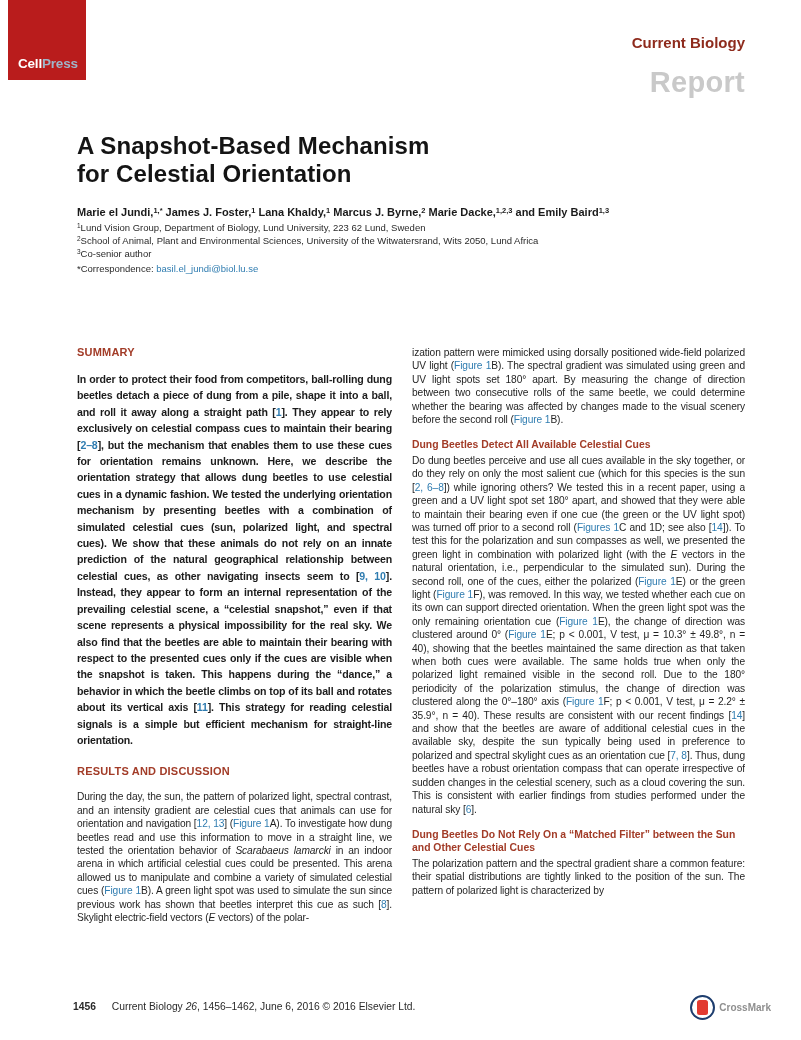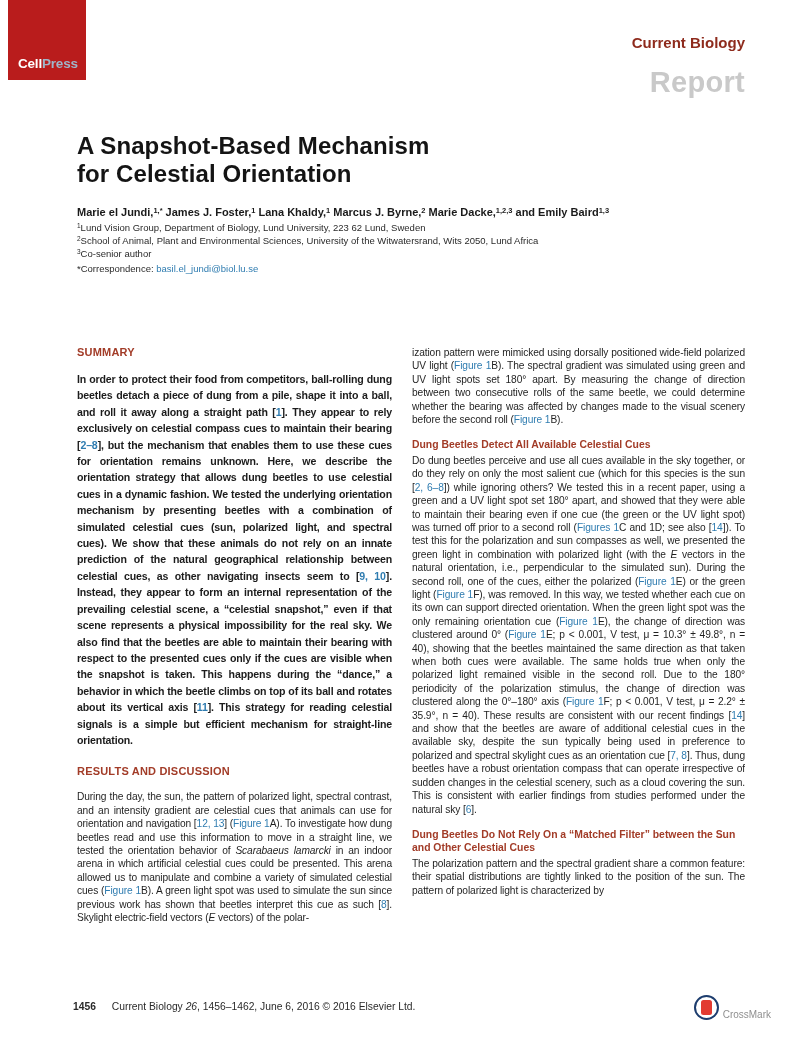--- a/index.html
+++ b/index.html
@@ -39,21 +39,21 @@
     text-align:justify; margin-bottom:12px;
   }
   .sub-head { color:#a23c28; font-size:10.4px; line-height:13.5px; font-weight:bold; margin-top:10px; margin-bottom:2px; }
   
   .lnk { color:#2f7cb0; }
   .it  { font-style:italic; }
   .sup { font-size:68%; position:relative; top:-0.45em; letter-spacing:0; }
   
   .footer { position:absolute; left:73px; top:1001px; width:700px; font-size:10.3px; color:#2a2a2a; }
   .pagenum { font-weight:bold; margin-right:13px; }
-  .crossmark { position:absolute; right:2px; top:-6px; display:flex; align-items:flex-end; gap:4px; cursor:pointer; }
+  .crossmark { position:absolute; right:2px; top:-6px; display:flex; align-items:center; gap:4px; cursor:pointer;font-weight:bold; }
   .cm-circle {
     width:25px; height:25px; border-radius:50%; background:#ffffff;
     border:2px solid #1d3d6e; display:flex; align-items:center; justify-content:center;
   }
   .cm-rect { width:11px; height:15px; background:#e23b31; border-radius:2.5px; display:block; }
   .cm-text { color:#8f8f8f; font-size:10px; }
 </style>
 </head>
 <body>
 

